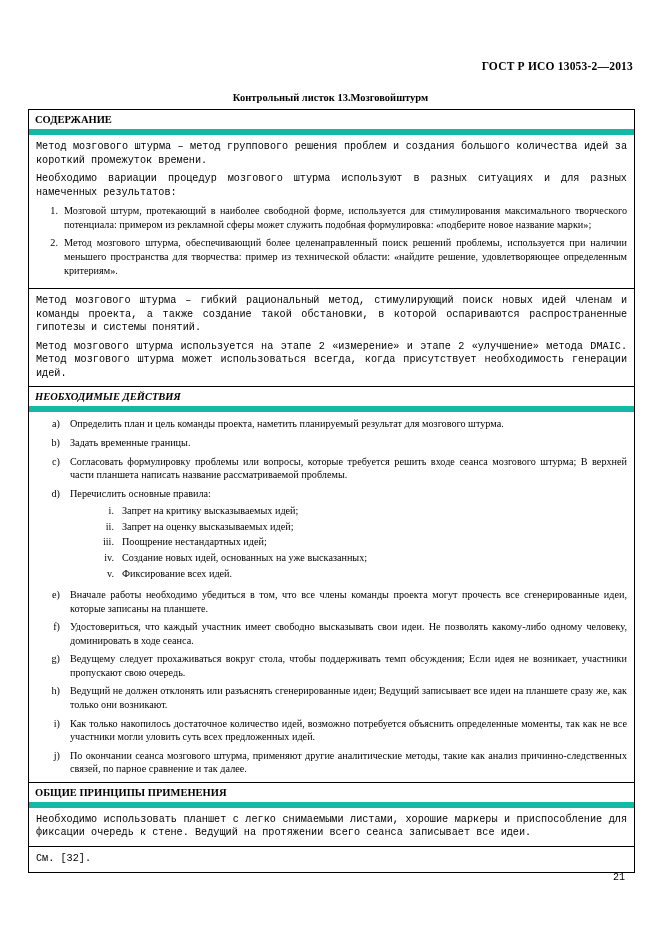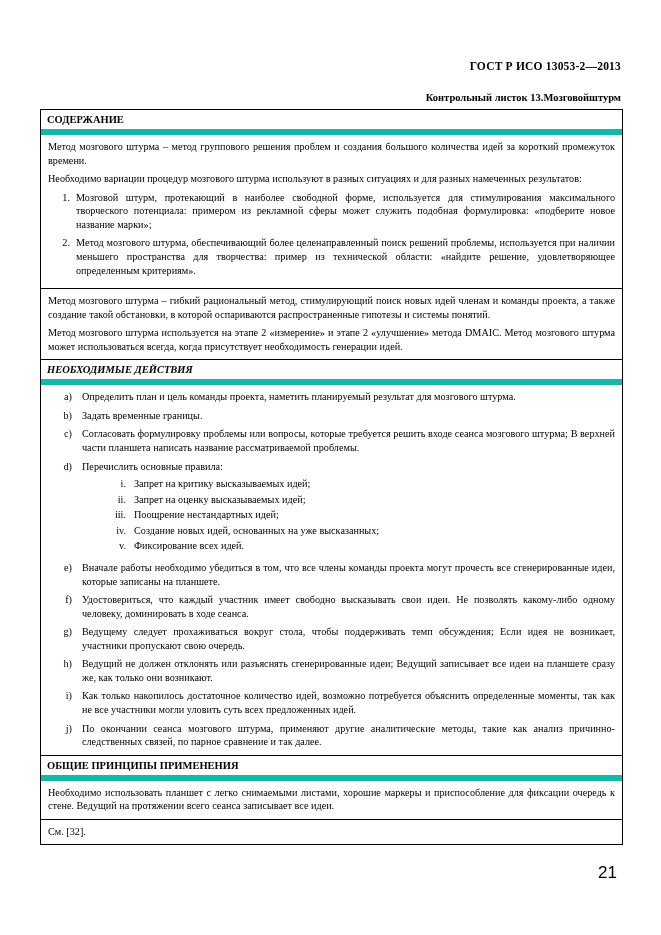--- a/index.html
+++ b/index.html
@@ -12,33 +12,33 @@
     height: 935px;
     font-family: "Liberation Serif", serif;
     color: #000000;
     position: relative;
   }
   .page {
     position: relative;
     width: 661px;
     height: 935px;
     box-sizing: border-box;
-    padding: 0 40px;
+    padding: 0 28px;
   }
   .doc-header {
     text-align: right;
     font-family: "Liberation Serif", serif;
     font-size: 11.5px;
     font-weight: bold;
     letter-spacing: 0.2px;
     padding-top: 60px;
     padding-right: 0px;
   }
   .doc-subtitle {
-    text-align: right;
+    text-align: center;
     font-size: 10.5px;
     font-weight: bold;
     margin-top: 20px;
     margin-bottom: 6px;
   }
   .table {
     border: 1px solid #000;
     border-collapse: collapse;
     width: 100%;
   }
@@ -59,20 +59,21 @@
   }
   .section-body {
     padding: 5px 7px 6px 7px;
     font-size: 10.2px;
     line-height: 1.33;
     text-align: justify;
   }
   .section-body p {
     margin: 0 0 5px 0;
     text-align: justify;
+    font-family: Liberation Mono, monospace;
   }
   .section-body p:last-child {
     margin-bottom: 0;
   }
   ol.alpha {
     margin: 0;
     padding: 0;
     list-style: none;
   }
   ol.alpha > li {
@@ -117,24 +118,24 @@
     margin-bottom: 5px;
   }
   .num-marker {
     flex: 0 0 28px;
     text-align: right;
     padding-right: 6px;
     box-sizing: border-box;
   }
   .page-number {
     position: absolute;
-    right: 44px;
+    right: 36px;
     bottom: 52px;
-    font-size: 17px;
-    font-family: Liberation Sans, sans-serif;
+    font-size: 10px;
+    font-family: Liberation Mono, monospace;
   }
 </style>
 </head>
 <body>
 
 <div class="page">
 
   <div class="doc-header">ГОСТ Р ИСО 13053-2—2013</div>
 
   <div class="doc-subtitle">Контрольный листок 13.Мозговойштурм</div>

